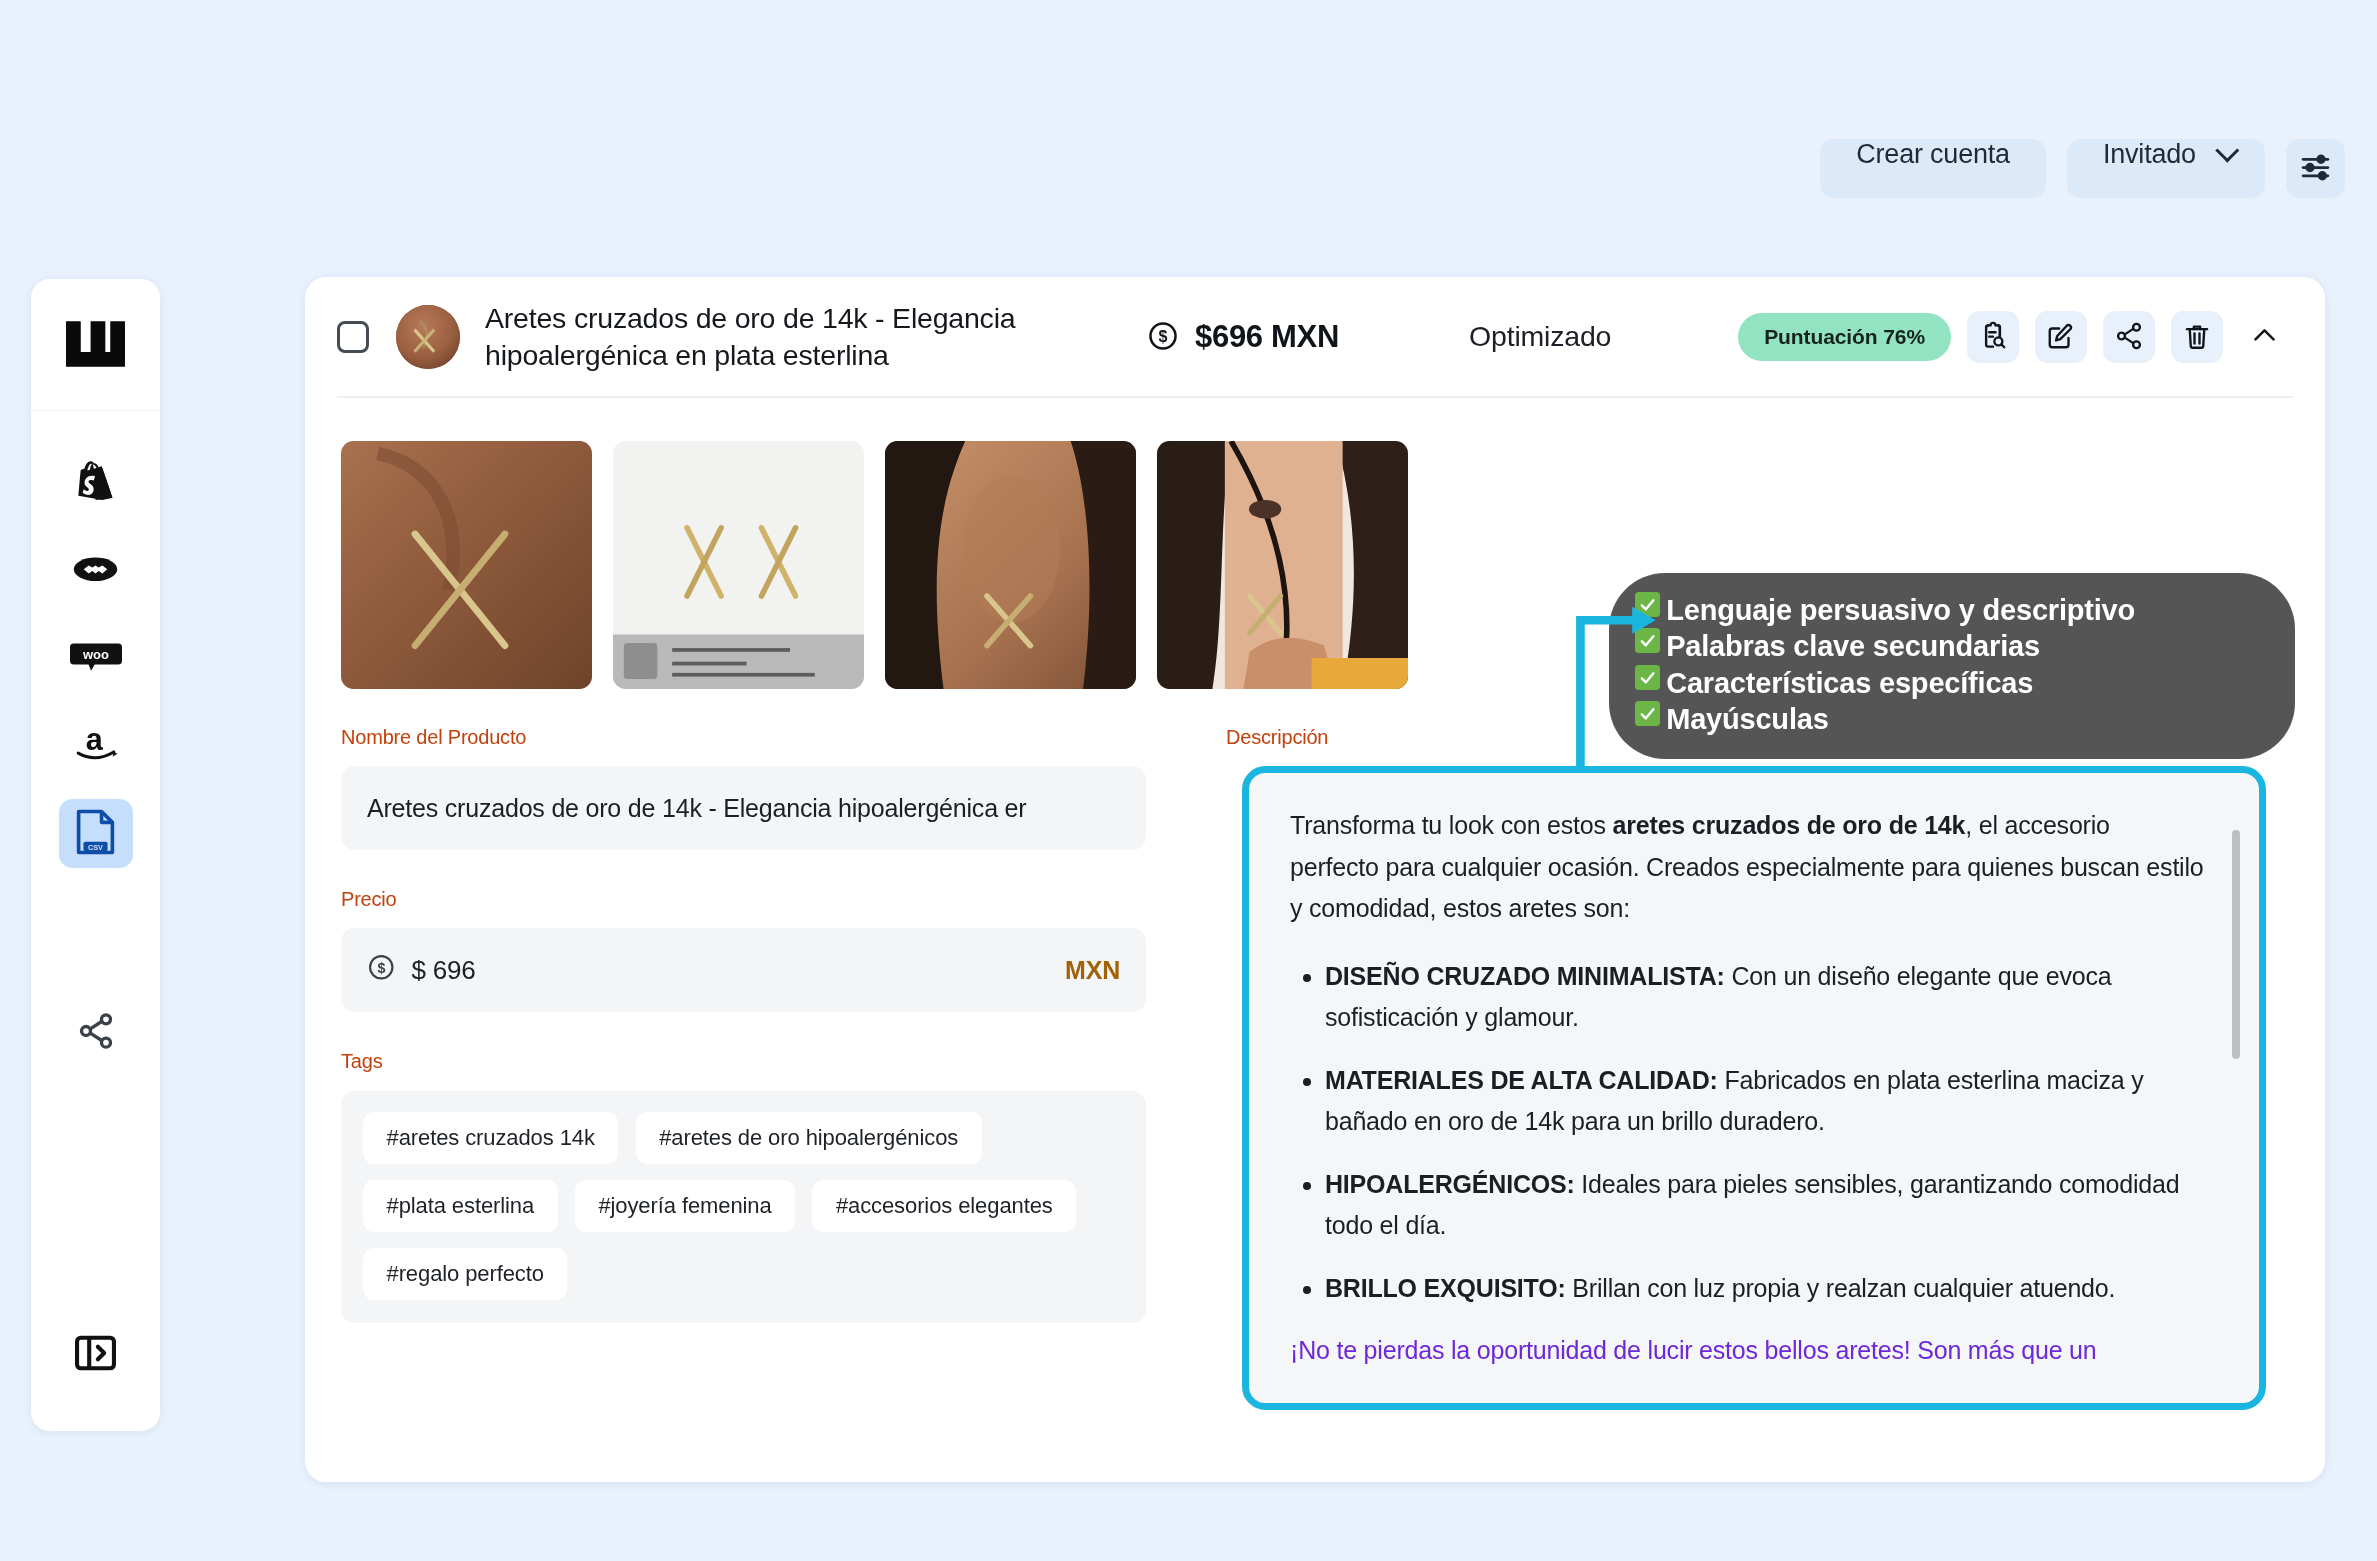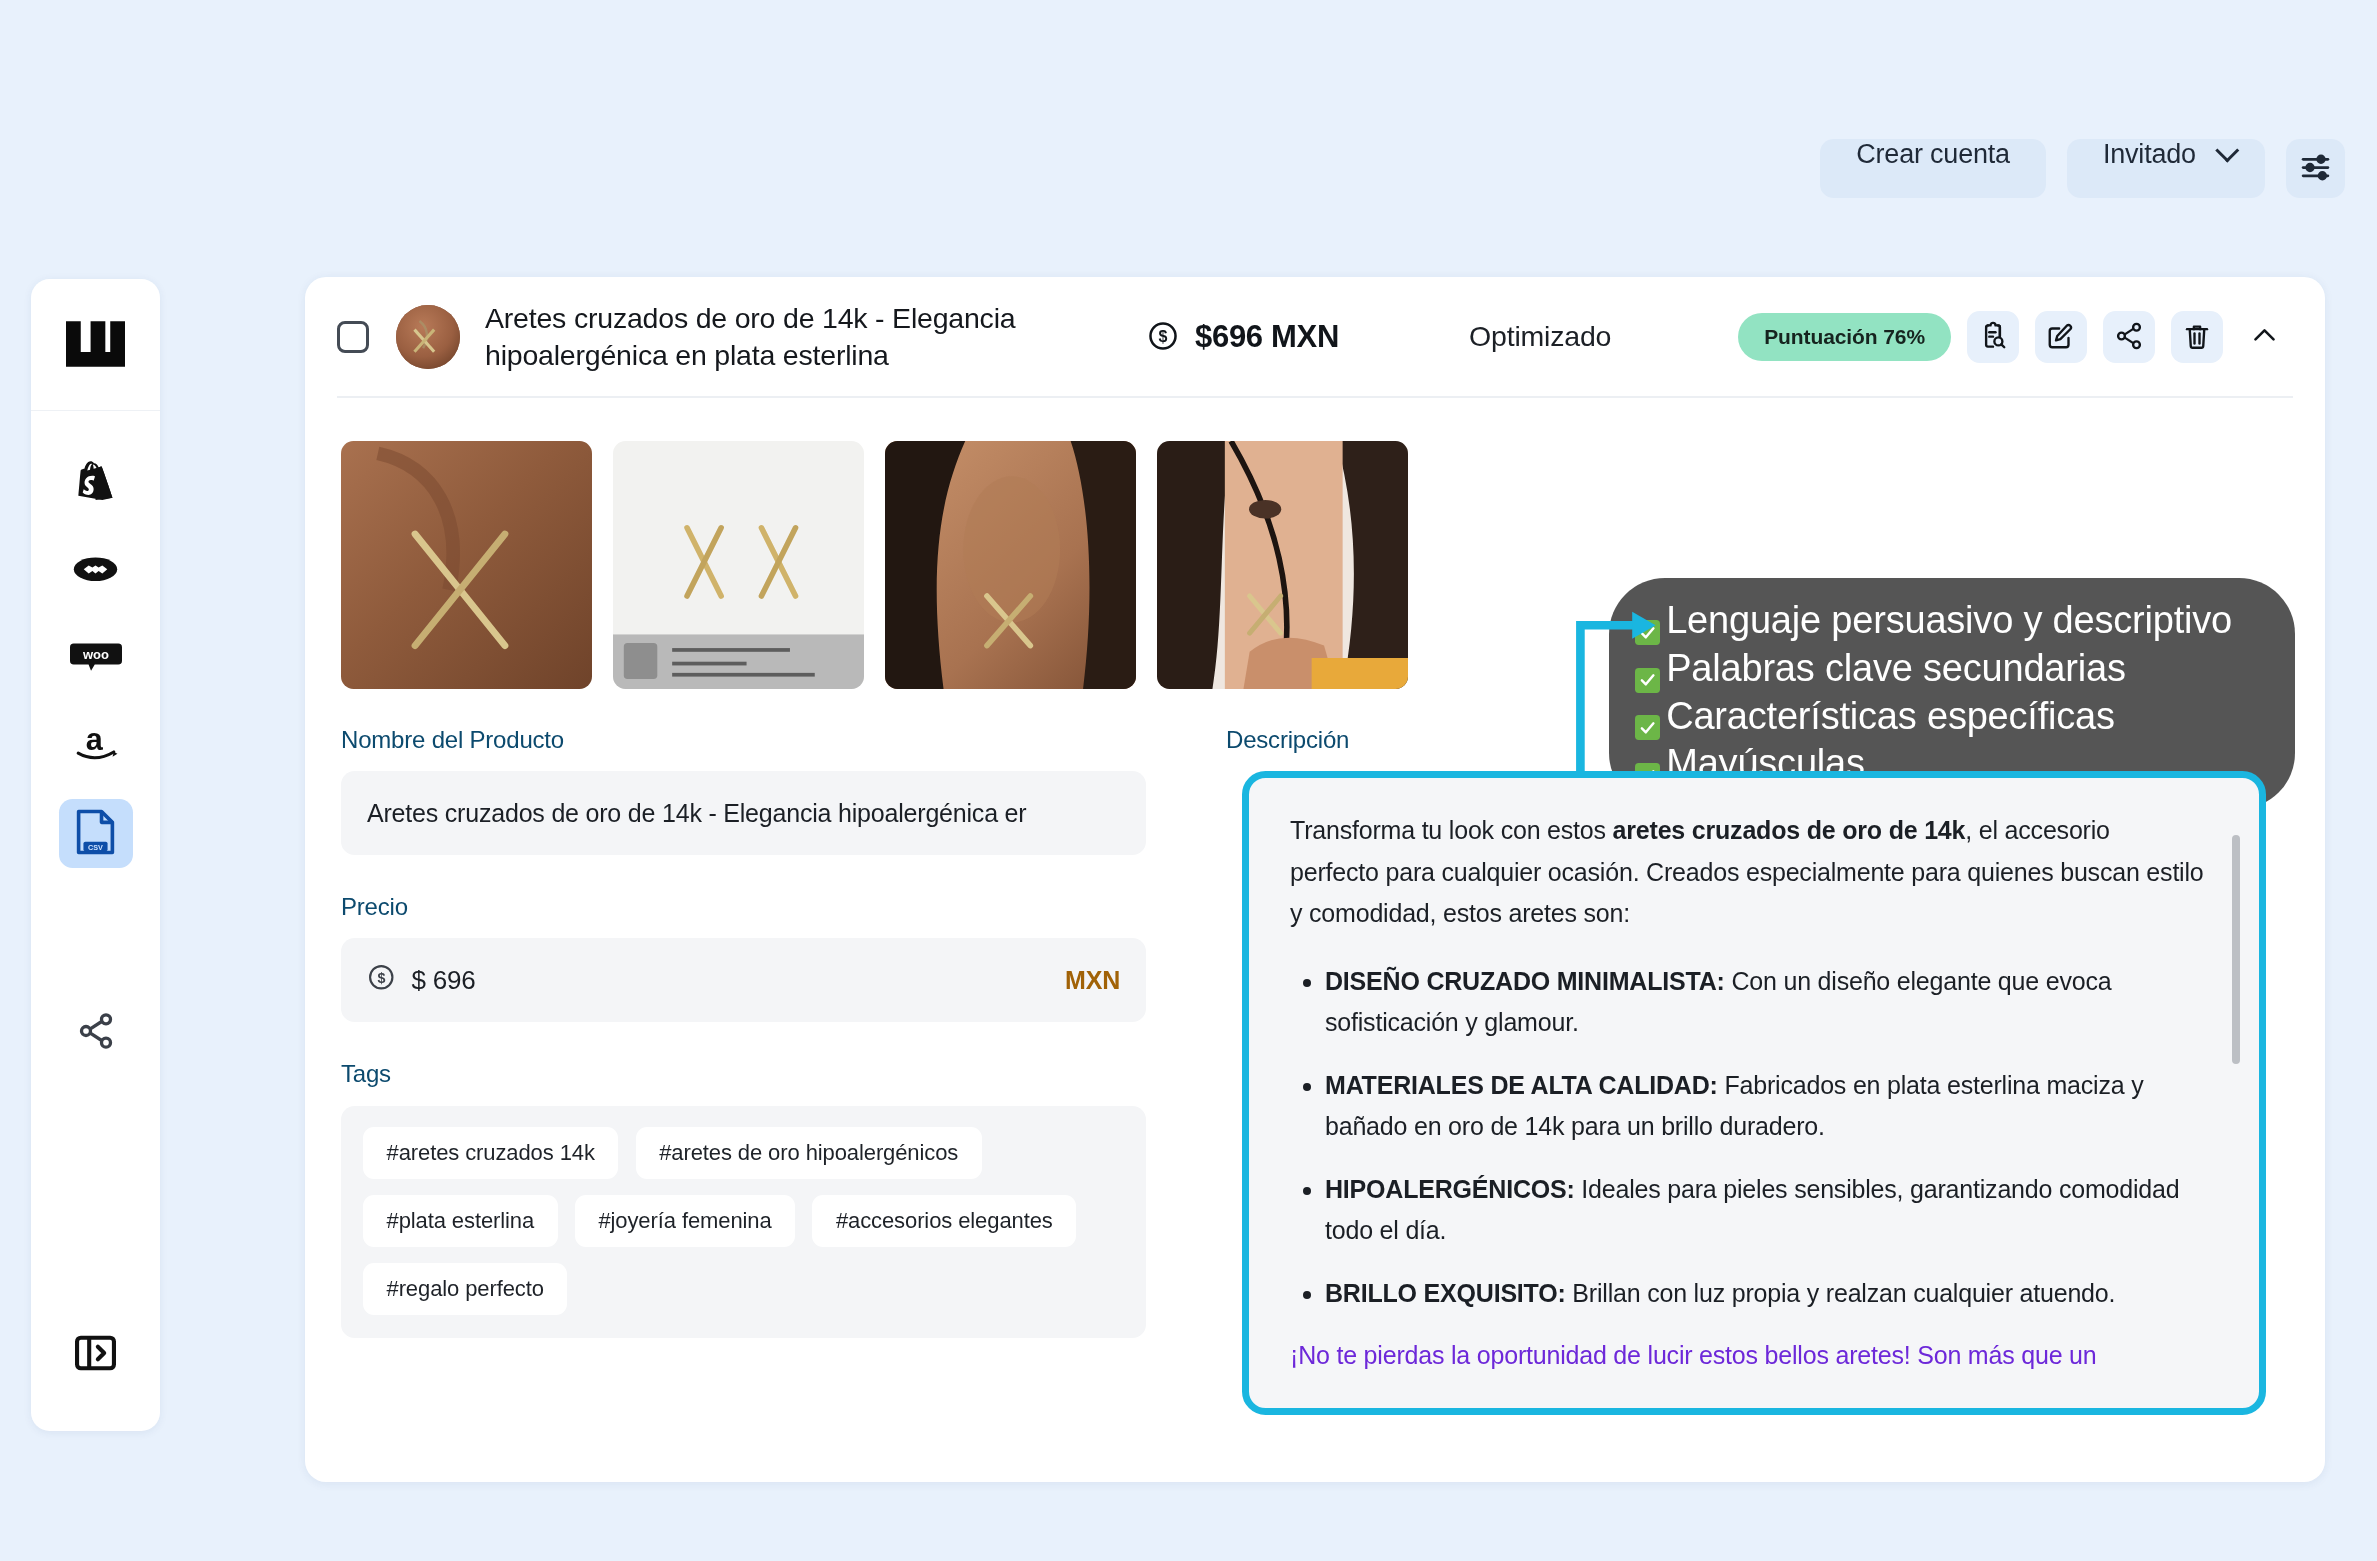--- a/index.html
+++ b/index.html
@@ -103,21 +103,21 @@
   .card-sep { height: 1.9px; background: #eceff3; margin: 0 32px; }
 
   
   .gallery { display: flex; gap: 21px; padding: 43px 0 0 36px; }
   .gthumb { width: 251px; height: 248px; border-radius: 12.4px; overflow: hidden; position: relative; }
 
   
   .body-cols { display: flex; padding: 37px 0 0 36px; gap: 80px; }
   .col-left { width: 805px; }
   .col-right { width: 1040px; position: relative; }
-  .field-label { font-size: 24px; color: #0c4a6e; letter-spacing: -0.2px; margin-bottom: 17.3px; }
+  .field-label { font-size: 20px; color: #c2410c; letter-spacing: -0.2px; margin-bottom: 17.3px; }
   .input-box {
     background: #f4f5f7; border-radius: 13.6px; height: 84px;
     display: flex; align-items: center; padding: 0 26px;
     font-size: 25px; color: #1b1f25; letter-spacing: -0.2px;
     overflow: hidden; white-space: nowrap; cursor: text;
   }
   .gap-l { height: 38px; }
   .price-row { display: flex; align-items: center; width: 100%; }
   .price-val { margin-left: 16px; font-size: 26px; color: #1b1f25; }
   .mxn { margin-left: auto; font-size: 25px; font-weight: bold; color: #a16207; }
@@ -147,21 +147,21 @@
   .desc-tail { margin-top: 16px; font-size: 25px; line-height: 1.66; color: #6d28d9; letter-spacing: -0.2px; }
   .scroll-track { position: absolute; right: 18.6px; top: 57px; width: 8.7px; height: 545px; }
   .scroll-thumb { width: 8.7px; height: 229px; background: #bcbfc4; border-radius: 5px; }
 
   
   .tooltip {
     position: absolute; left: 383px; top: -193px;
     width: 686px; padding: 18.6px 27px 21px 26px;
     background: #555555; border-radius: 56px; color: #fff;
   }
-  .tt-row { display: flex; align-items: flex-end; font-size: 38px; line-height: 1.26; letter-spacing: -0.2px; }
+  .tt-row { display: flex; align-items: flex-start; font-size: 29px; line-height: 1.26; letter-spacing: -0.2px; font-weight: bold; }
   .tt-check {
     width: 25px; height: 25px; background: #6cb647; border-radius: 3.7px;
     display: inline-flex; align-items: center; justify-content: center;
     margin-right: 6.2px; flex: 0 0 auto;
   }
   .tt-check svg { display: block; }
 
   .arrow-svg { position: absolute; left: 347px; top: -167px; overflow: visible; }
 </style>
 </head>

